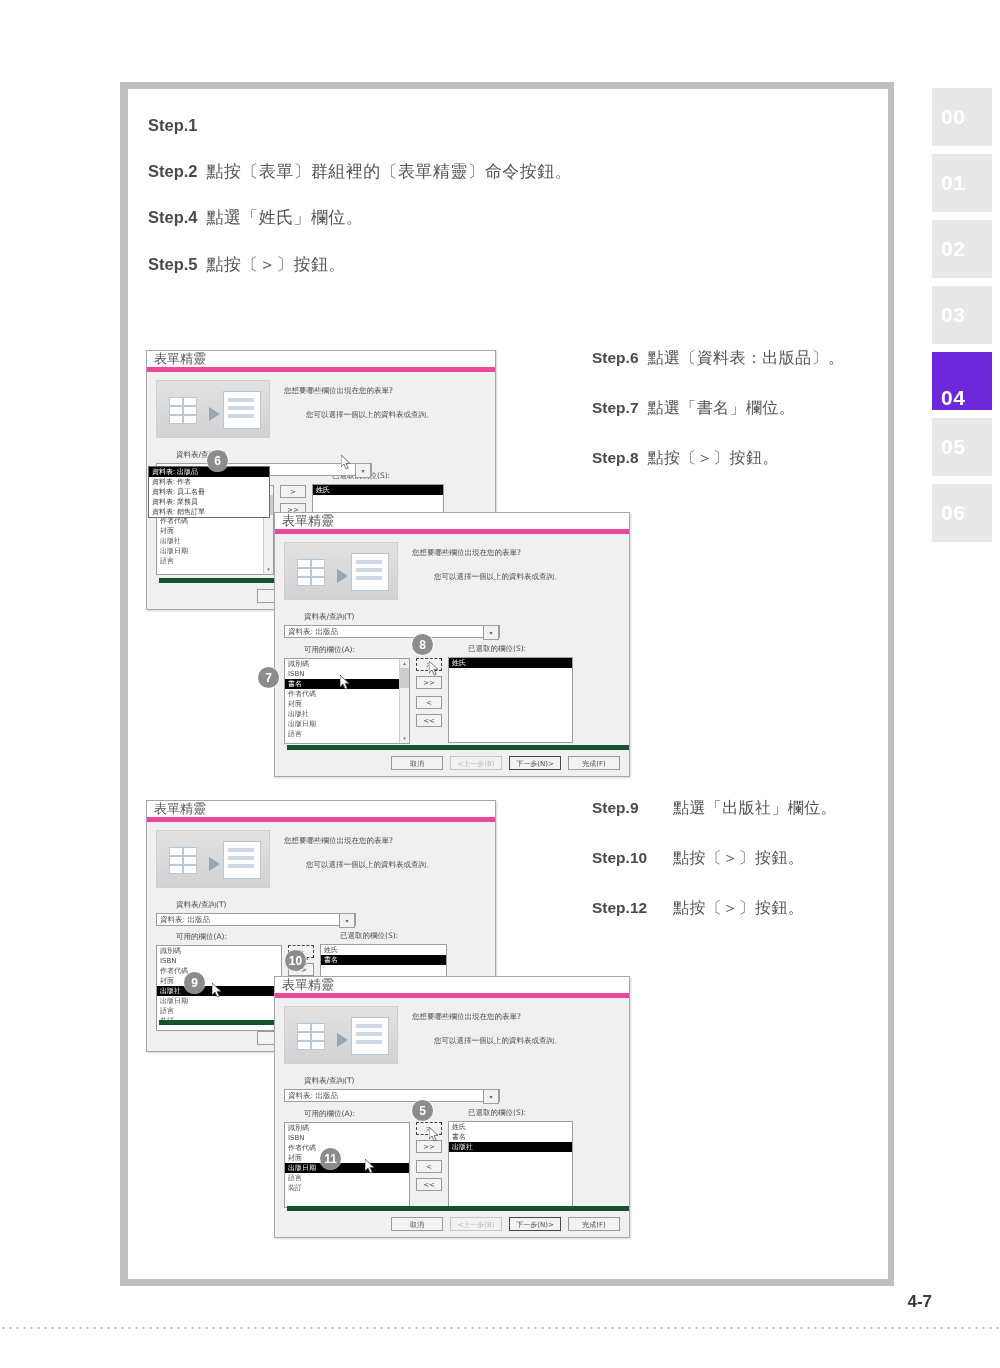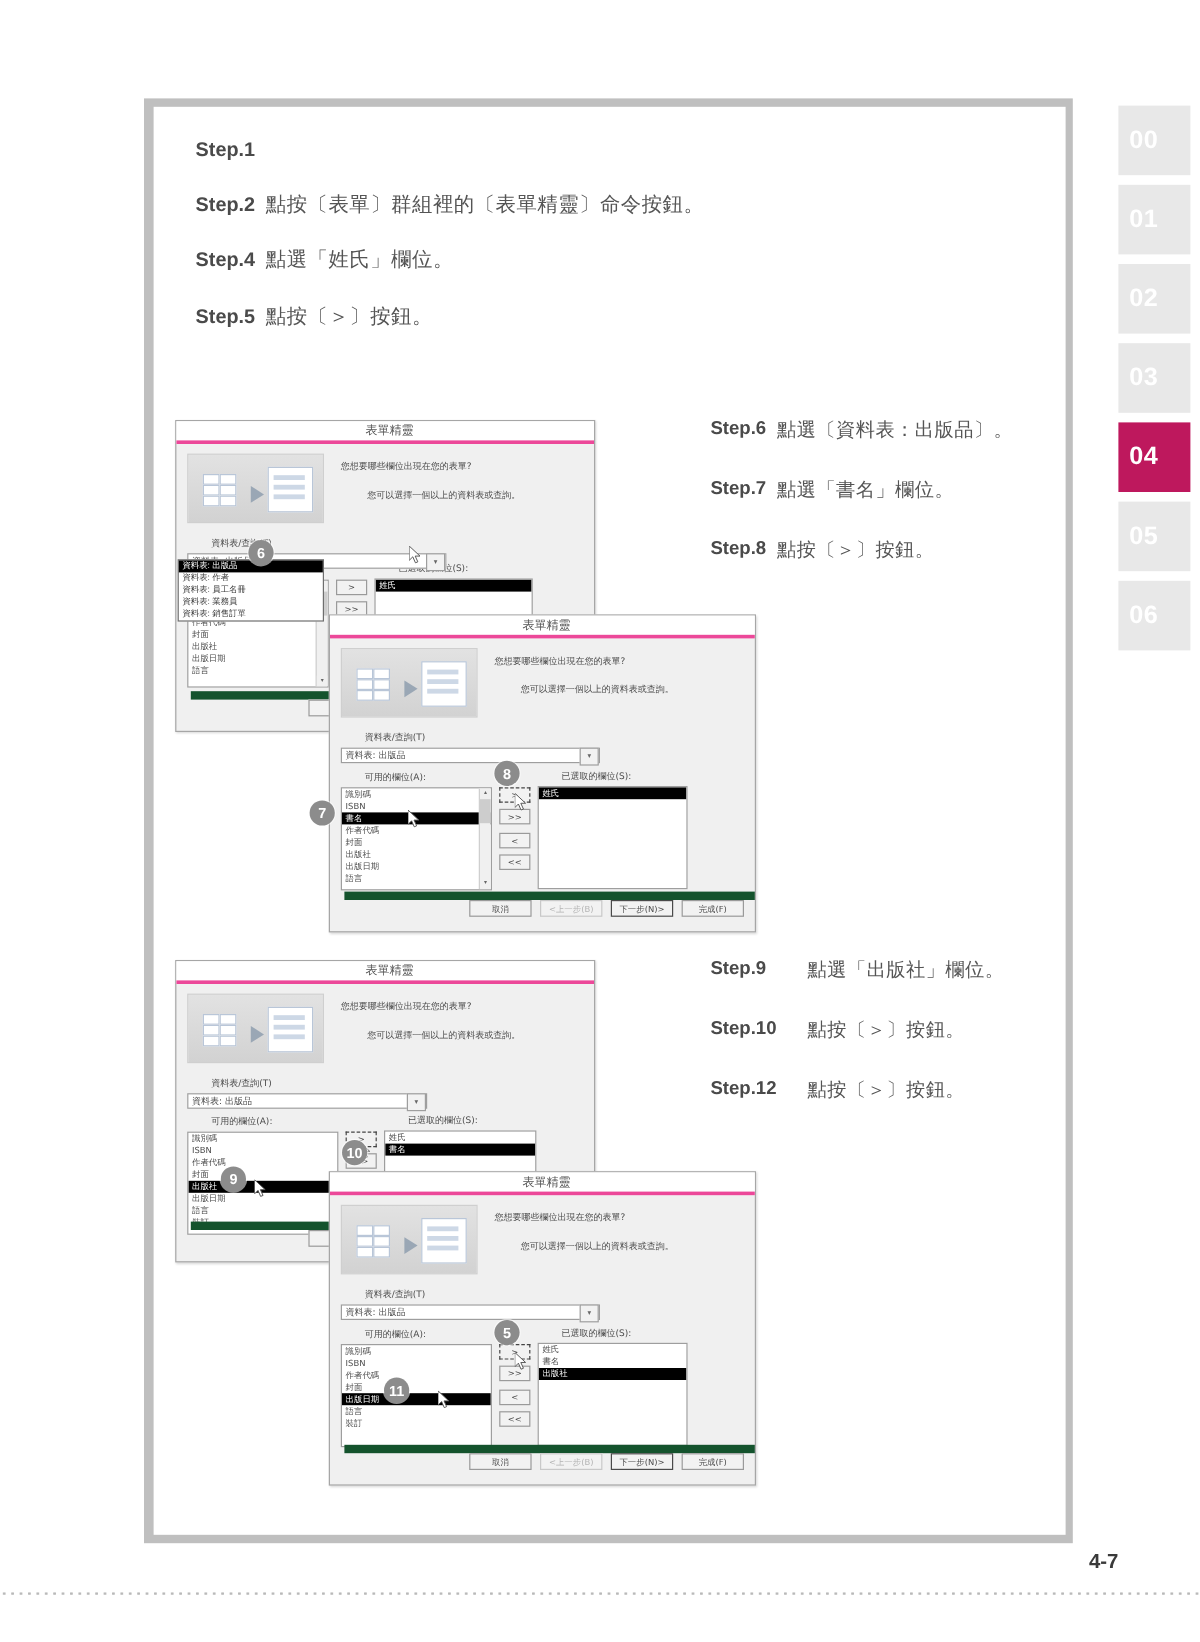--- a/index.html
+++ b/index.html
@@ -52,28 +52,29 @@
     font-size: 21px;
     font-weight: bold;
     font-family: "Liberation Sans", sans-serif;
     display: flex;
     align-items: center;
     padding-left: 9px;
     box-sizing: border-box;
     letter-spacing: 0.5px;
   }
   .chapter-tab.active {
-    background: #be185d;
+    background: #6d28d9;
     color: #ffffff;
+    align-items: flex-end;
   }
 
   
   .steps-top {
     position: absolute;
-    left: 163px;
+    left: 148px;
     top: 112px;
     width: 730px;
   }
   .step-row {
     display: flex;
     margin-bottom: 19px;
     line-height: 1.62;
   }
   .step-label {
     font-weight: bold;
@@ -119,27 +120,26 @@
     border: 1px solid #a6a6a6;
     box-sizing: border-box;
     font-family: "DejaVu Sans", sans-serif;
     font-size: 7.5px;
     color: #4b4b4b;
     box-shadow: 1px 1px 2px rgba(0,0,0,.16);
   }
   .dlg-title {
     height: 16px;
     background: #ffffff;
-    border-bottom: 3px solid #ec4899;
+    border-bottom: 5px solid #ec4899;
     display: flex;
     align-items: center;
     padding-left: 7px;
-    font-size: 10px;
+    font-size: 13px;
     color: #555;
-    justify-content: center;
   }
   .dlg-body { position: relative; padding: 8px 9px 0 9px; }
 
   .banner { display: flex; }
   .banner-img {
     width: 112px;
     height: 56px;
     background: linear-gradient(180deg,#e2e2e2,#d2d2d2);
     border: 1px solid #cfcfcf;
     position: relative;
@@ -224,22 +224,22 @@
     background: #f2f2f2; border: 1px solid #9a9a9a;
     font-size: 7px; text-align: center; line-height: 13px;
     margin-bottom: 5px; color: #4b4b4b;
     box-sizing: border-box;
   }
   .mbtn.focus { border: 1px dashed #444; }
 
   .dlg-footer {
     position: absolute; left: 12px; right: 0; bottom: 0;
     height: 26px;
-    border-top: 7px solid #14532d;
-    display: flex; align-items: flex-start; justify-content: flex-end;
+    border-top: 5px solid #14532d;
+    display: flex; align-items: center; justify-content: flex-end;
     padding-right: 9px;
   }
   .fbtn {
     width: 52px; height: 14px;
     background: #f2f2f2; border: 1px solid #9a9a9a;
     font-size: 7px; text-align: center; line-height: 14px;
     margin-left: 7px; color: #4b4b4b; box-sizing: border-box;
   }
   .fbtn.disabled { color: #b4b4b4; border-color: #c8c8c8; }
   .fbtn.default { border: 1px solid #4a4a4a; }

